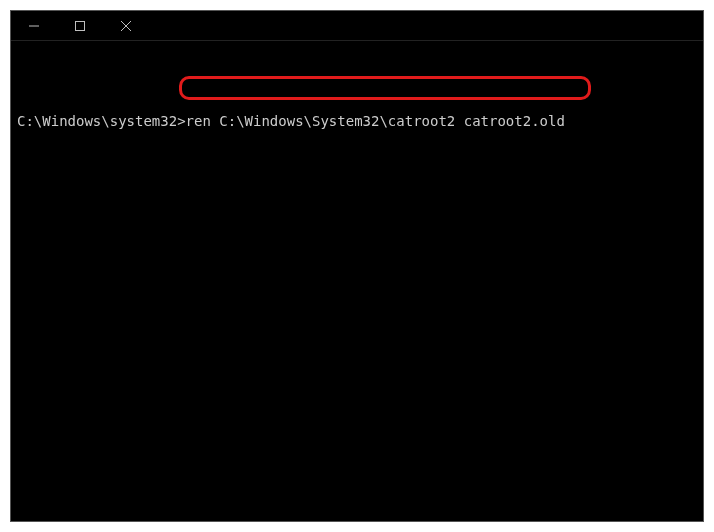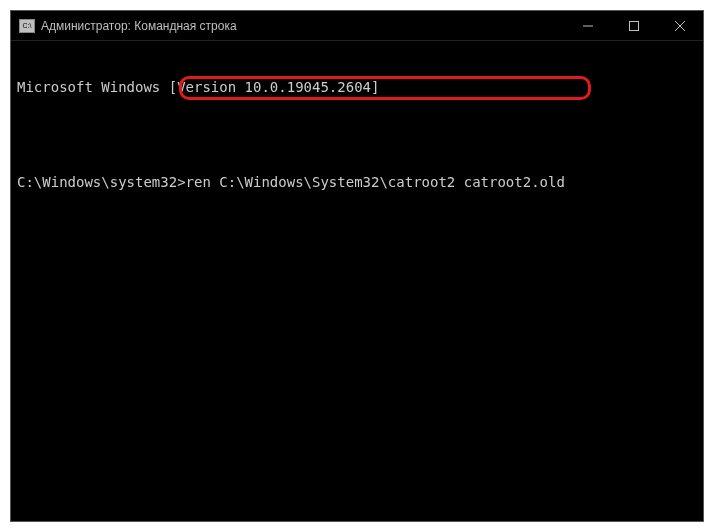--- a/index.html
+++ b/index.html
@@ -71,45 +71,40 @@
     font-size: 14px;
     line-height: 17px;
     white-space: pre;
     font-family: "Consolas", "Lucida Console", monospace;
   }
   .terminal-line {
     white-space: pre;
   }
   .terminal-line.prompt-row {
     position: relative;
-    margin-top: 10px;
   }
   .highlight-box {
     position: absolute;
     border: 3px solid #e11b1b;
     border-radius: 10px;
     pointer-events: none;
   }
   .cursor {
     display: inline-block;
     width: 8px;
     height: 14px;
     vertical-align: text-bottom;
   }
 </style>
 </head>
 <body>
 
 <div class="outer-frame">
 
   <div class="titlebar">
-    <div class="titlebar-left">
-      <div class="window-icon">C:\</div>
-      <div class="titlebar-text">Администратор: Командная строка</div>
-    </div>
     <div class="titlebar-controls">
       <div class="titlebar-btn">
         <svg viewBox="0 0 10 10">
           <line x1="0" y1="5" x2="10" y2="5" stroke="#bfbfbf" stroke-width="1"></line>
         </svg>
       </div>
       <div class="titlebar-btn">
         <svg viewBox="0 0 10 10">
           <rect x="0.5" y="0.5" width="9" height="9" fill="none" stroke="#bfbfbf" stroke-width="1"></rect>
         </svg>
@@ -117,20 +112,19 @@
       <div class="titlebar-btn">
         <svg viewBox="0 0 10 10">
           <line x1="0" y1="0" x2="10" y2="10" stroke="#bfbfbf" stroke-width="1"></line>
           <line x1="10" y1="0" x2="0" y2="10" stroke="#bfbfbf" stroke-width="1"></line>
         </svg>
       </div>
     </div>
   </div>
 
   <div class="terminal-body">
-    <div class="terminal-line">Microsoft Windows [Version 10.0.19045.2604]</div>
     <div class="terminal-line"></div>
     <div class="terminal-line prompt-row"><span>C:\Windows\system32&gt;</span><span>ren C:\Windows\System32\catroot2 catroot2.old</span><span class="cursor"></span></div>
   </div>
 
   <div class="highlight-box" id="hl" style="left: 168px; top: 65px; width: 412px; height: 24px;"></div>
 
 </div>
 
 </body></html>

